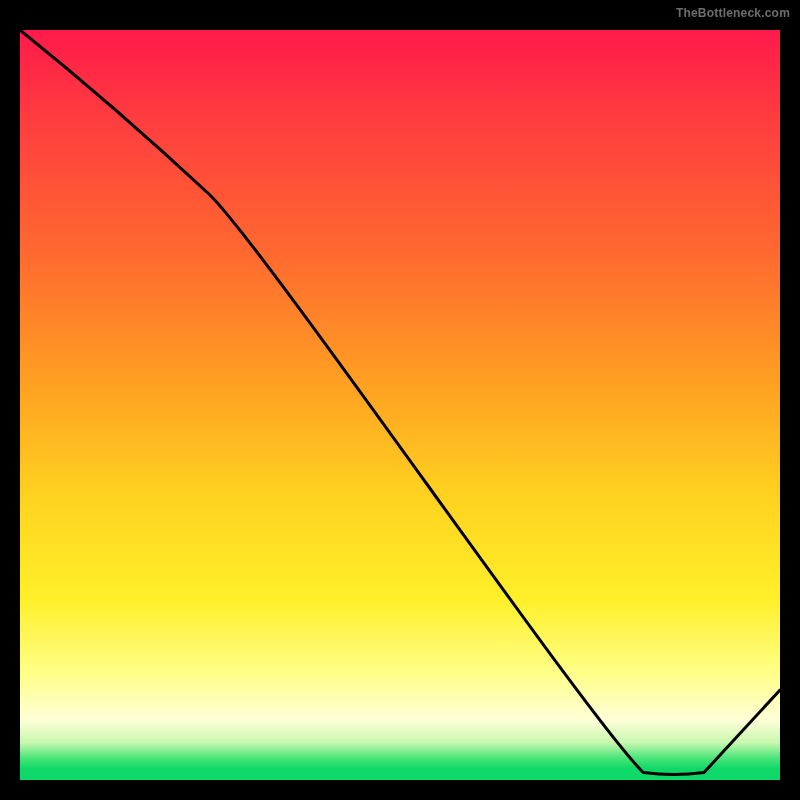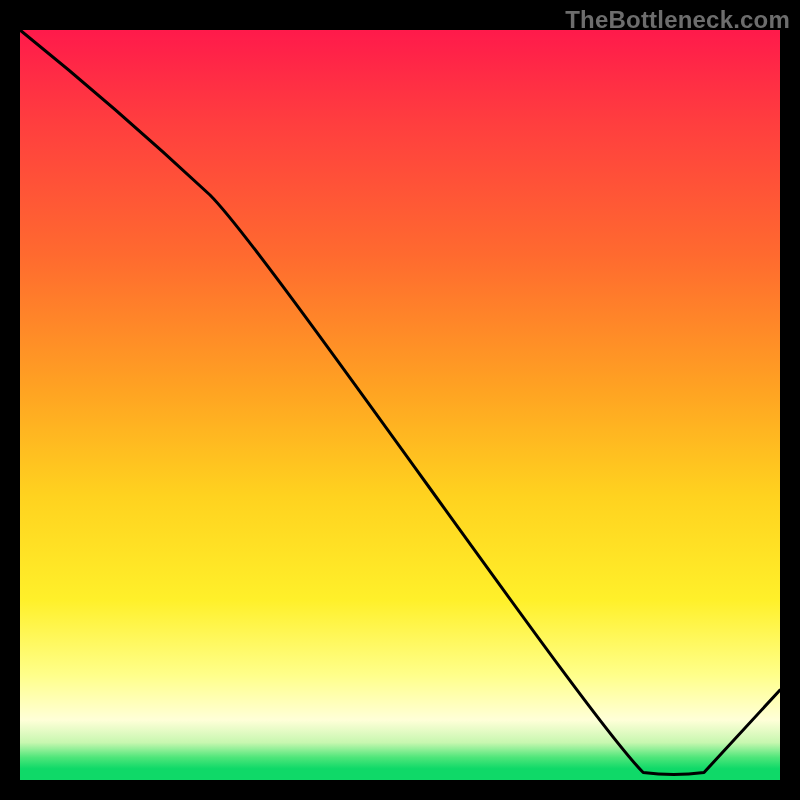--- a/index.html
+++ b/index.html
@@ -54,21 +54,21 @@
     left: 0;
     top: 0;
     width: 760px;
     height: 750px;
   }
   .watermark {
     position: absolute;
     top: 6px;
     right: 10px;
     color: #6d6d6d;
-    font-size: 24px;
+    font-size: 12px;
     font-weight: 600;
     letter-spacing: 0.2px;
   }
   .red-label {
     position: absolute;
     color: #cc0000;
     font-size: 10px;
     font-weight: 700;
     letter-spacing: -0.5px;
     white-space: nowrap;

